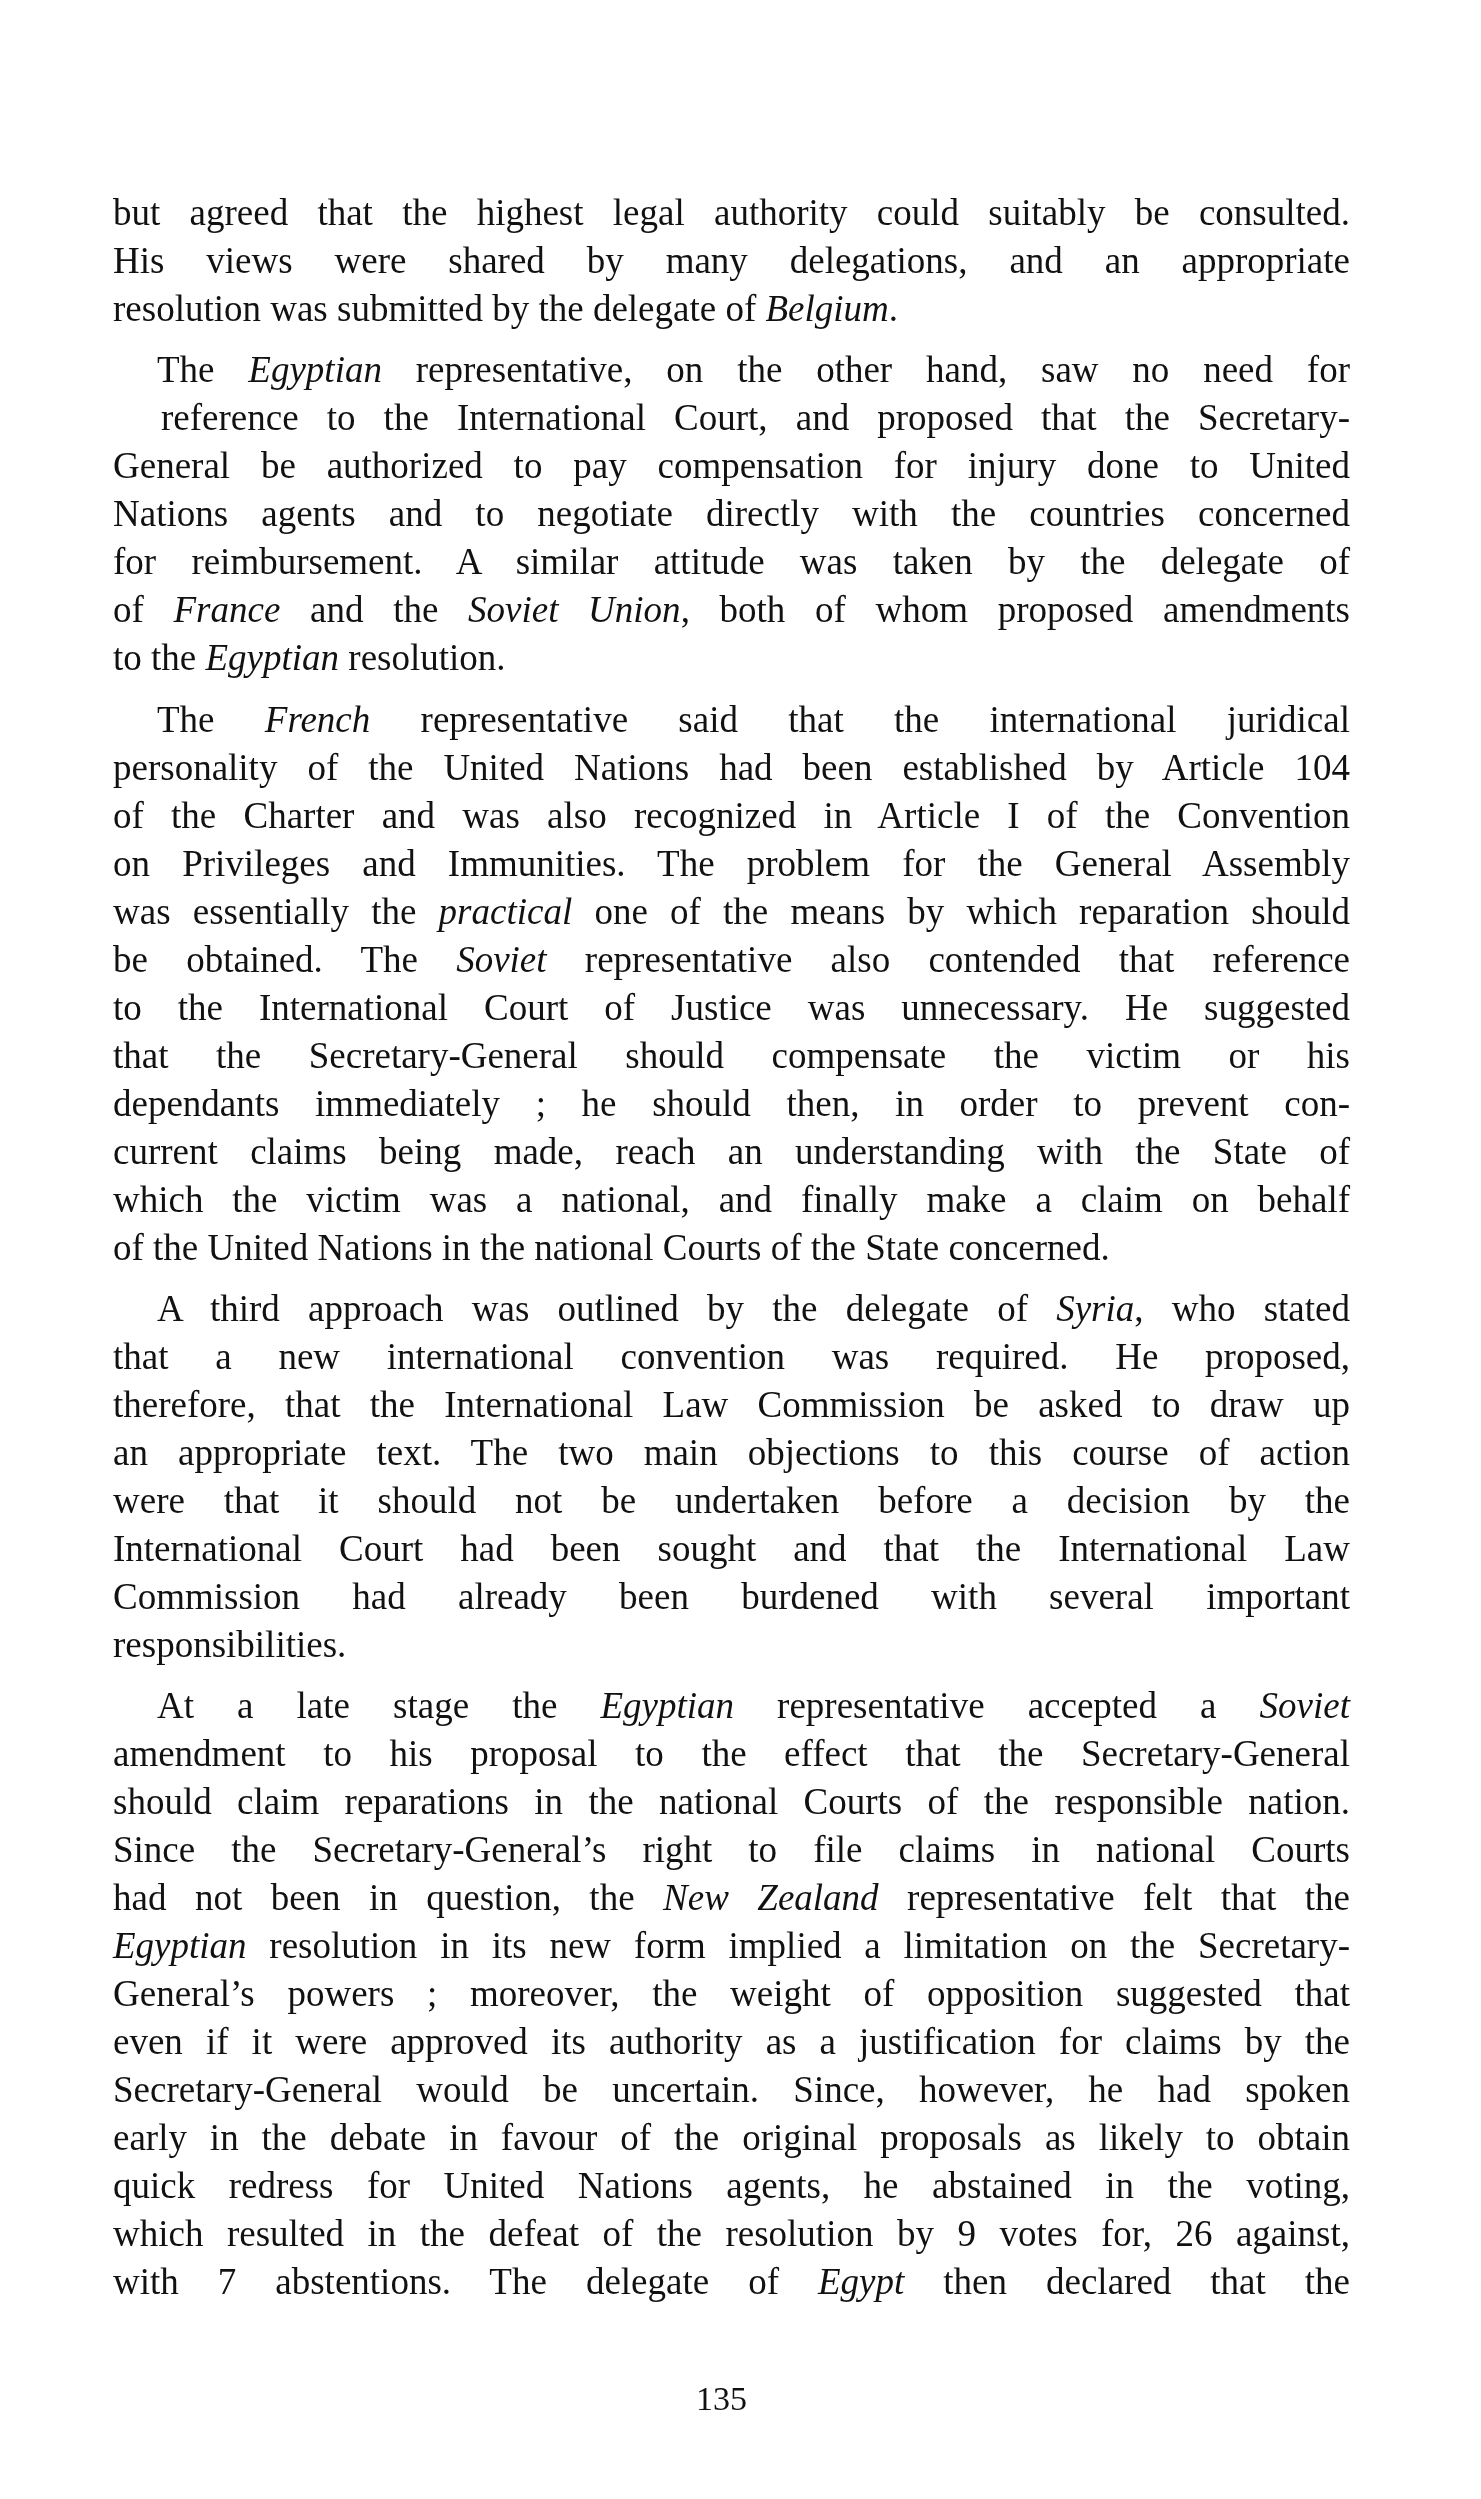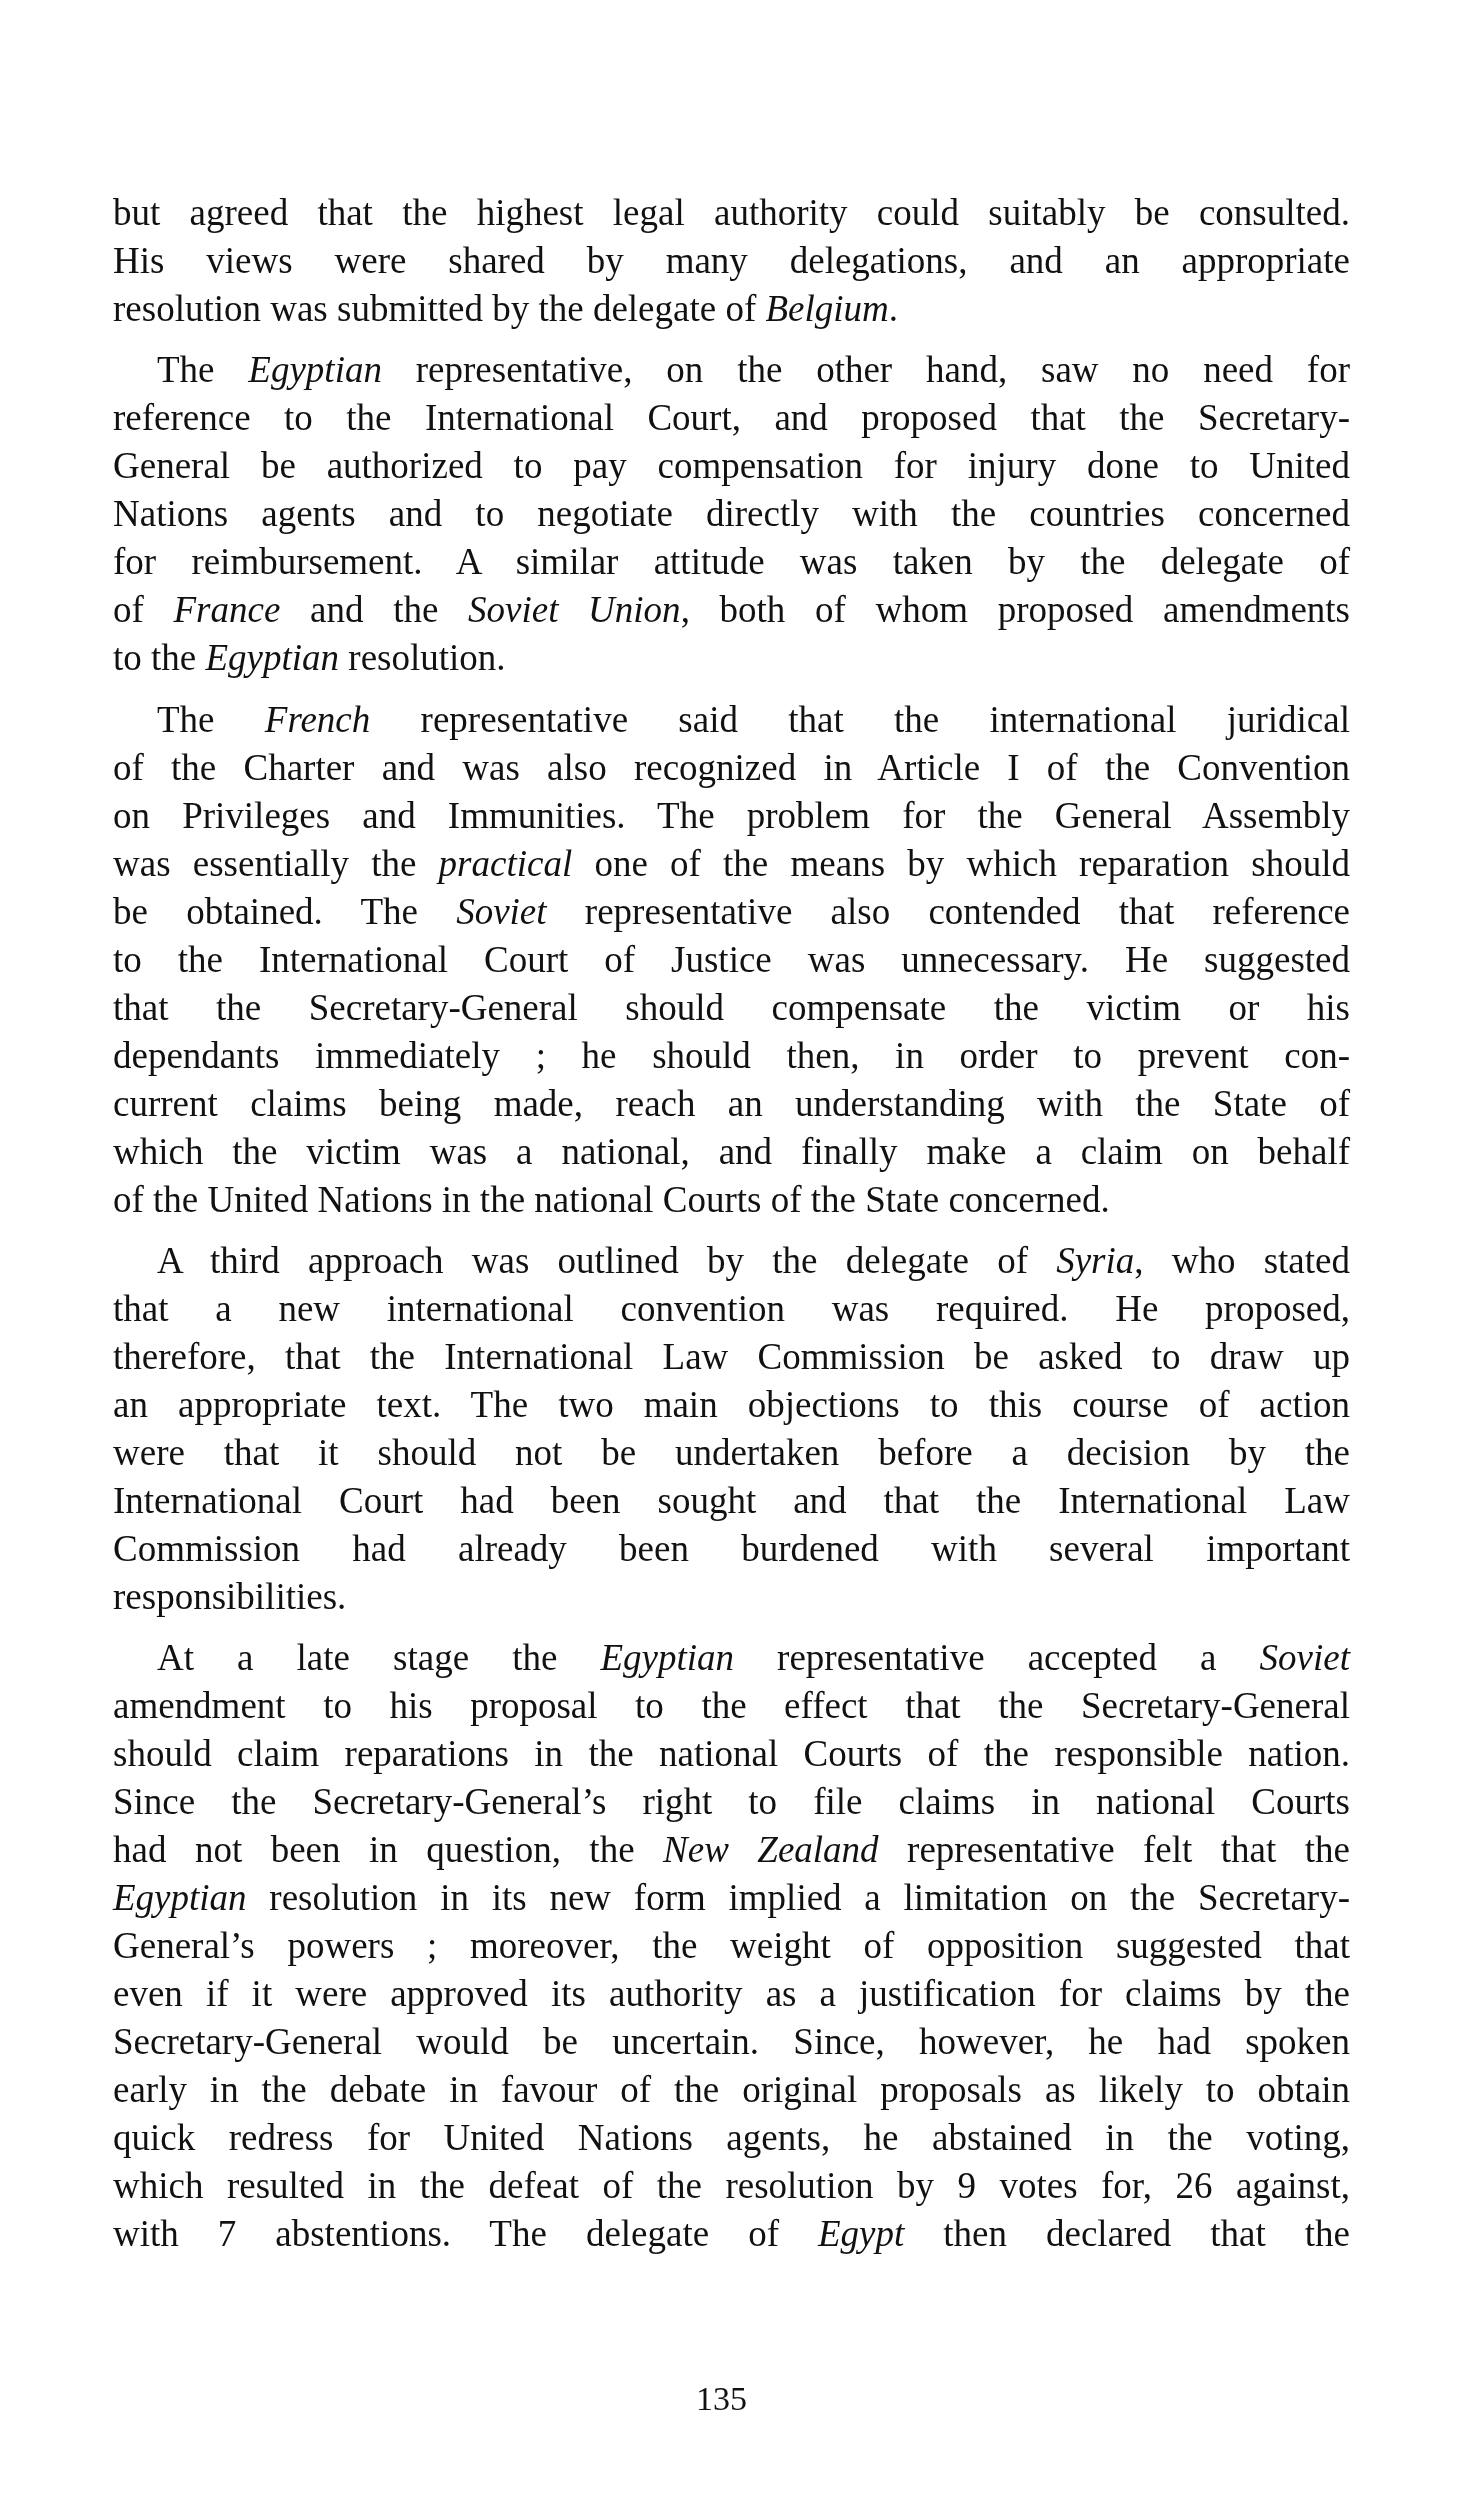--- a/index.html
+++ b/index.html
@@ -31,29 +31,30 @@
 
 <div class="page">
   <div class="text-block" id="text-block">
       <div class="para">
         <div class="line" style="white-space: normal;"><span style="white-space: normal;">but agreed that the highest legal authority could suitably be consulted.</span></div>
         <div class="line" style="white-space: normal;"><span style="white-space: normal;">His views were shared by many delegations, and an appropriate</span></div>
         <div class="line last"><span style="white-space: pre;">resolution was submitted by the delegate of </span><span class="it" style="white-space: pre;">Belgium</span><span style="white-space: pre;">.</span></div>
       </div>
       <div class="para">
         <div class="line indent" style="white-space: normal;"><span style="white-space: normal;">The </span><span class="it" style="white-space: normal;">Egyptian</span><span style="white-space: normal;"> representative, on the other hand, saw no need for</span></div>
-        <div class="line" style="white-space: normal;"><span style="white-space: normal;">reference to the International Court, and proposed that the Secretary-</span></div>
+        <div class="line" style="white-space: normal;"><span style="white-space: normal; margin-left: 48px;">reference to the International Court, and proposed that the Secretary-</span></div>
         <div class="line" style="white-space: normal;"><span style="white-space: normal;">General be authorized to pay compensation for injury done to United</span></div>
         <div class="line" style="white-space: normal;"><span style="white-space: normal;">Nations agents and to negotiate directly with the countries concerned</span></div>
         <div class="line" style="white-space: normal;"><span style="white-space: normal;">for reimbursement.  A similar attitude was taken by the delegate of</span></div>
         <div class="line" style="white-space: normal;"><span style="white-space: normal;">of </span><span class="it" style="white-space: normal;">France</span><span style="white-space: normal;"> and the </span><span class="it" style="white-space: normal;">Soviet Union</span><span style="white-space: normal;">, both of whom proposed amendments</span></div>
         <div class="line last"><span style="white-space: pre;">to the </span><span class="it" style="white-space: pre;">Egyptian</span><span style="white-space: pre;"> resolution.</span></div>
       </div>
       <div class="para">
         <div class="line indent" style="white-space: normal;"><span style="white-space: normal;">The </span><span class="it" style="white-space: normal;">French</span><span style="white-space: normal;"> representative said that the international juridical</span></div>
+        <div class="line" style="white-space: normal;"><span style="white-space: normal;">personality of the United Nations had been established by Article 104</span></div>
         <div class="line" style="white-space: normal;"><span style="white-space: normal;">of the Charter and was also recognized in Article I of the Convention</span></div>
         <div class="line" style="white-space: normal;"><span style="white-space: normal;">on Privileges and Immunities.  The problem for the General Assembly</span></div>
         <div class="line" style="white-space: normal;"><span style="white-space: normal;">was essentially the </span><span class="it" style="white-space: normal;">practical</span><span style="white-space: normal;"> one of the means by which reparation should</span></div>
         <div class="line" style="white-space: normal;"><span style="white-space: normal;">be obtained.  The </span><span class="it" style="white-space: normal;">Soviet</span><span style="white-space: normal;"> representative also contended that reference</span></div>
         <div class="line" style="white-space: normal;"><span style="white-space: normal;">to the International Court of Justice was unnecessary.  He suggested</span></div>
         <div class="line" style="white-space: normal;"><span style="white-space: normal;">that the Secretary-General should compensate the victim or his</span></div>
         <div class="line" style="white-space: normal;"><span style="white-space: normal;">dependants immediately ;  he should then, in order to prevent con-</span></div>
         <div class="line" style="white-space: normal;"><span style="white-space: normal;">current claims being made, reach an understanding with the State of</span></div>
         <div class="line" style="white-space: normal;"><span style="white-space: normal;">which the victim was a national, and finally make a claim on behalf</span></div>
         <div class="line last"><span style="white-space: pre;">of the United Nations in the national Courts of the State concerned.</span></div>

